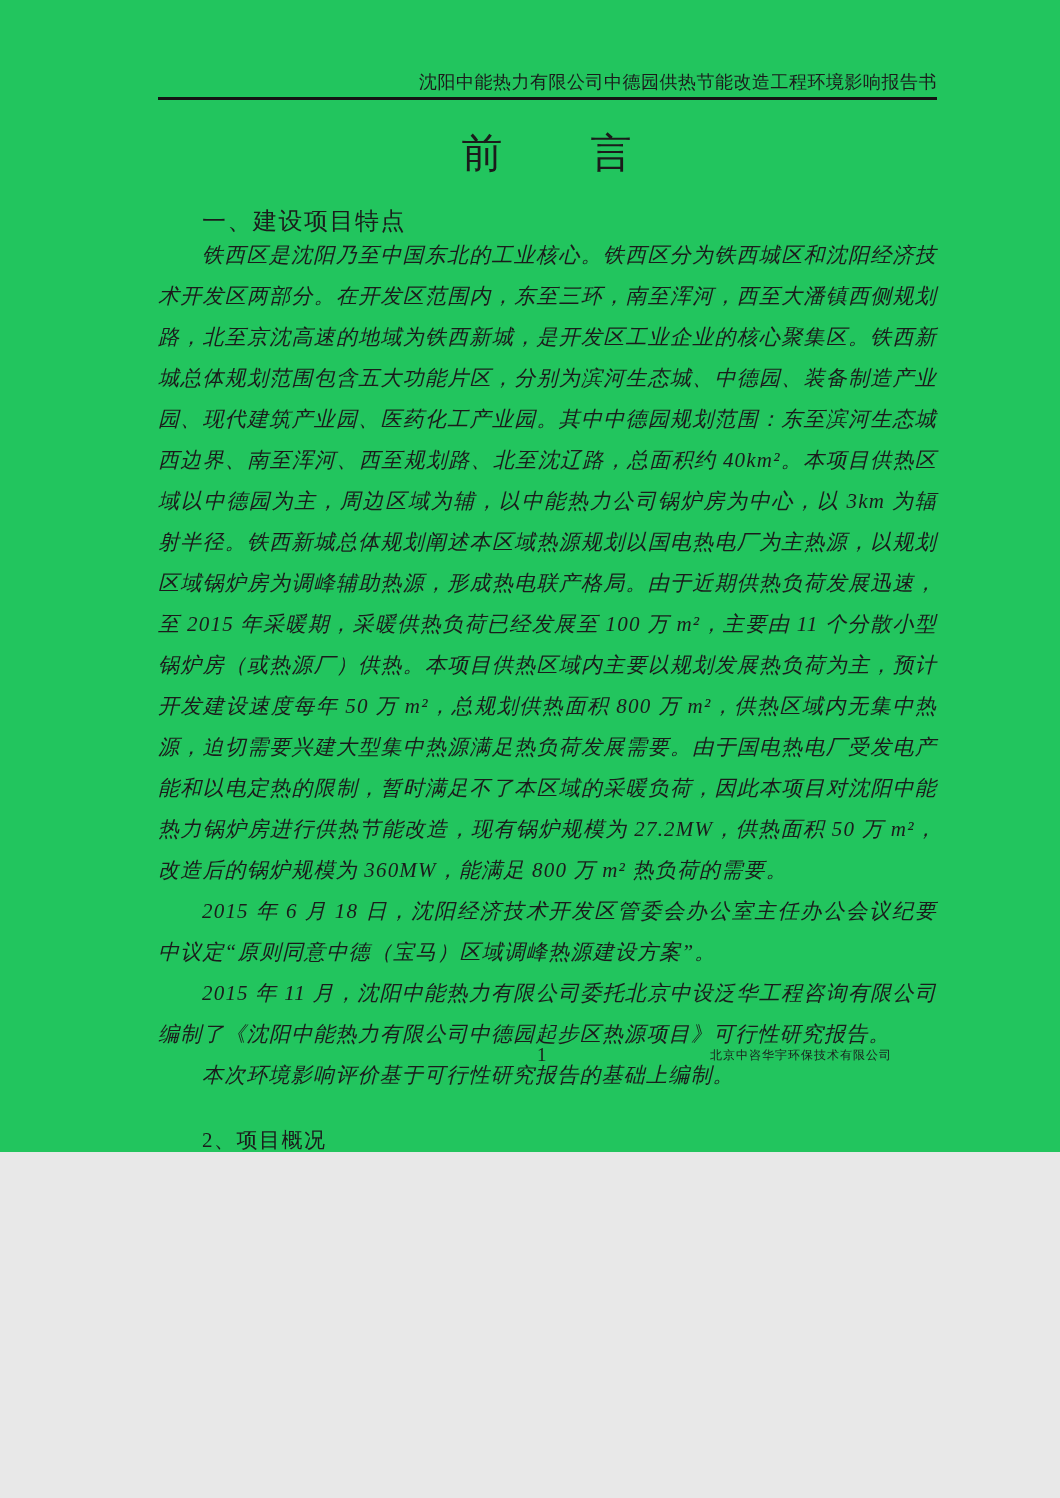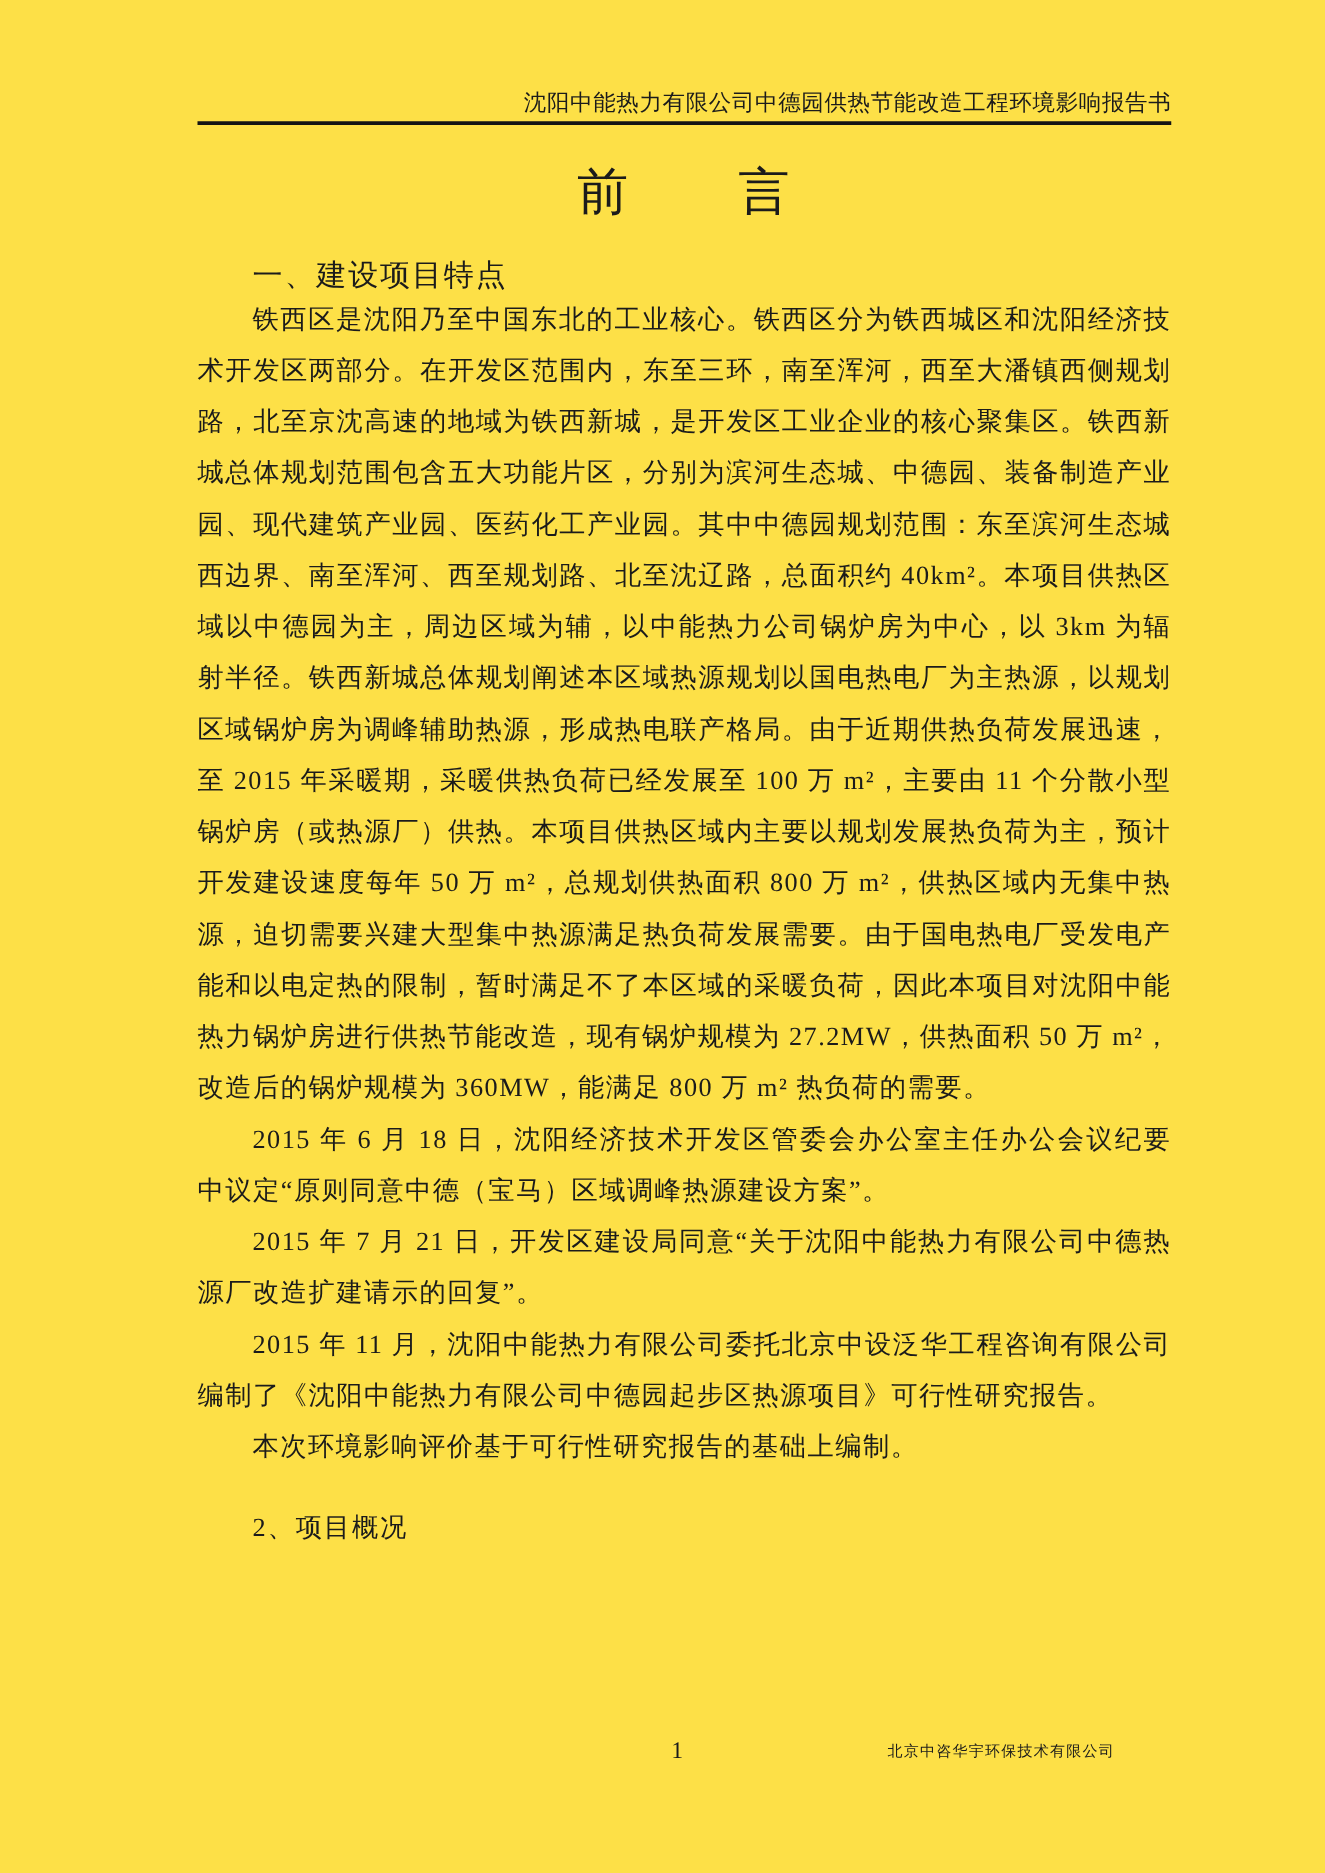--- a/index.html
+++ b/index.html
@@ -3,23 +3,23 @@
 <meta charset="utf-8">
 <style>
   html, body {
     margin: 0;
     padding: 0;
     background: #e8e8e8;
   }
   .page {
     position: relative;
     width: 1060px;
-    height: 1498px;
+    height: 1152px;
     margin: 0 auto;
-    background: #fde047;
+    background: #22c55e;
     color: #1b1b1b;
     font-family: "Liberation Serif", "DejaVu Serif", serif;
     box-sizing: border-box;
     padding: 0 123px 0 158px;
     overflow: hidden;
   }
   .header {
     padding-top: 72px;
   }
   .header-text {
@@ -61,20 +61,21 @@
   .subsection-heading.last {
     margin-top: 31px;
   }
   .body-paragraph {
     margin: 0;
     font-size: 21px;
     line-height: 41px;
     letter-spacing: 1.2px;
     text-align: justify;
     text-indent: 44px;
+    font-style: italic;
   }
   .page-number {
     position: absolute;
     left: 537px;
     bottom: 86px;
     font-size: 19px;
     line-height: 22px;
   }
   .footer-company {
     position: absolute;
@@ -98,21 +99,20 @@
   <h1 class="title">前　　言</h1>
 
   <h2 class="section-heading">一、建设项目特点</h2>
 
 
   <p class="body-paragraph">铁西区是沈阳乃至中国东北的工业核心。铁西区分为铁西城区和沈阳经济技术开发区两部分。在开发区范围内，东至三环，南至浑河，西至大潘镇西侧规划路，北至京沈高速的地域为铁西新城，是开发区工业企业的核心聚集区。铁西新城总体规划范围包含五大功能片区，分别为滨河生态城、中德园、装备制造产业园、现代建筑产业园、医药化工产业园。其中中德园规划范围：东至滨河生态城西边界、南至浑河、西至规划路、北至沈辽路，总面积约 40km²。本项目供热区域以中德园为主，周边区域为辅，以中能热力公司锅炉房为中心，以 3km 为辐射半径。铁西新城总体规划阐述本区域热源规划以国电热电厂为主热源，以规划区域锅炉房为调峰辅助热源，形成热电联产格局。由于近期供热负荷发展迅速，至 2015 年采暖期，采暖供热负荷已经发展至 100 万 m²，主要由 11 个分散小型锅炉房（或热源厂）供热。本项目供热区域内主要以规划发展热负荷为主，预计开发建设速度每年 50 万 m²，总规划供热面积 800 万 m²，供热区域内无集中热源，迫切需要兴建大型集中热源满足热负荷发展需要。由于国电热电厂受发电产能和以电定热的限制，暂时满足不了本区域的采暖负荷，因此本项目对沈阳中能热力锅炉房进行供热节能改造，现有锅炉规模为 27.2MW，供热面积 50 万 m²，改造后的锅炉规模为 360MW，能满足 800 万 m² 热负荷的需要。</p>
 
   <p class="body-paragraph">2015 年 6 月 18 日，沈阳经济技术开发区管委会办公室主任办公会议纪要中议定“原则同意中德（宝马）区域调峰热源建设方案”。</p>
 
 
-  <p class="body-paragraph">2015 年 7 月 21 日，开发区建设局同意“关于沈阳中能热力有限公司中德热源厂改造扩建请示的回复”。</p>
 
   <p class="body-paragraph">2015 年 11 月，沈阳中能热力有限公司委托北京中设泛华工程咨询有限公司编制了《沈阳中能热力有限公司中德园起步区热源项目》可行性研究报告。</p>
 
   <p class="body-paragraph">本次环境影响评价基于可行性研究报告的基础上编制。</p>
 
   <h3 class="subsection-heading last">2、项目概况</h3>
 
   <span class="page-number">1</span>
 
   <span class="footer-company">北京中咨华宇环保技术有限公司</span>

